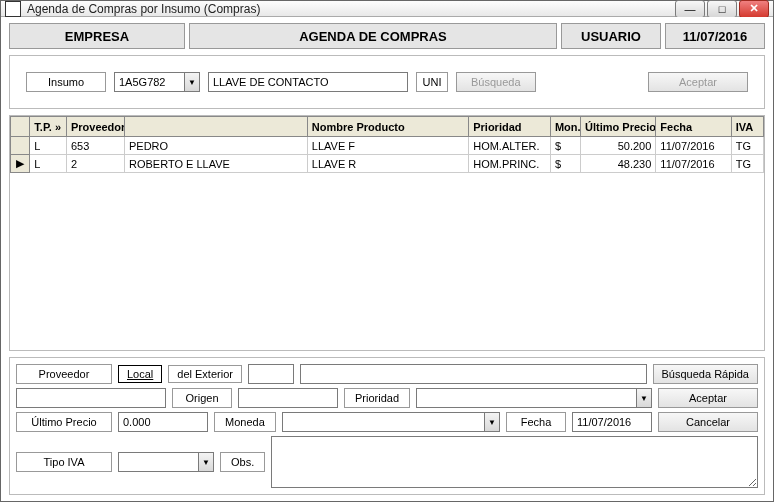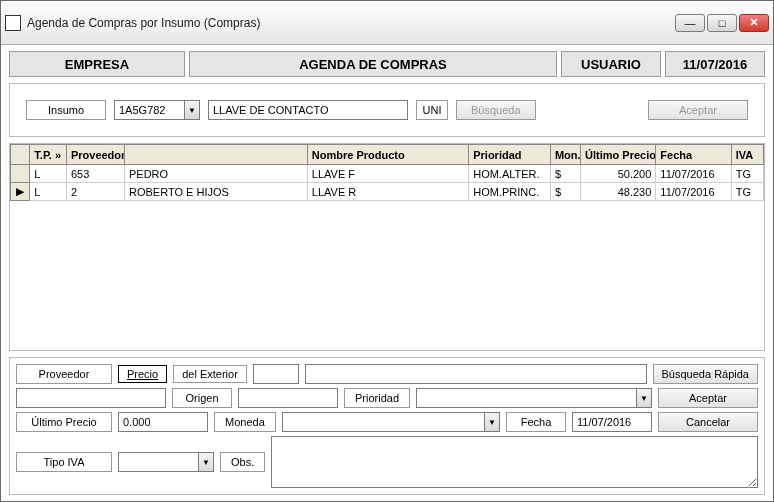--- a/index.html
+++ b/index.html
@@ -1,18 +1,18 @@
 <!DOCTYPE html>
 <html><head>
 <meta charset="utf-8">
 <style>
   * { box-sizing: border-box; margin: 0; padding: 0; font-family: "Segoe UI", Tahoma, Arial, sans-serif; font-size: 11px; }
   body { background: #fff; }
   .window { width: 774px; height: 502px; border: 1px solid #666; background: #f0f0f0; display: flex; flex-direction: column; }
-  .titlebar { height: 44px; background: linear-gradient(#fdfdfd, #e8e8e8); border-bottom: 1px solid #aaa; display: flex; align-items: center; padding: 0 4px; }
+  .titlebar { height: 16px; background: linear-gradient(#fdfdfd, #e8e8e8); border-bottom: 1px solid #aaa; display: flex; align-items: center; padding: 0 4px; }
   .titlebar .winicon { width: 16px; height: 16px; border: 1px solid #333; background: #fff; margin-right: 6px; display: inline-block; }
   .titlebar .title { flex: 1; color: #222; font-size: 12px; }
   .winbtns { display: flex; gap: 2px; }
   .winbtn { width: 30px; height: 18px; border: 1px solid #7a7a7a; border-radius: 3px; display: flex; align-items: center; justify-content: center; cursor: default; font-size: 10px; }
   .min { background: linear-gradient(#f7f7f7,#d7d7d7); }
   .max { background: linear-gradient(#f7f7f7,#d7d7d7); }
   .close { background: linear-gradient(#f08080,#d43a2f); color: #fff; border-color: #a02a20;}
   .close span { font-weight: bold; }
   .content { flex:1; background: #fff; padding: 6px 8px; display:flex; flex-direction:column; gap:6px; overflow:hidden;}
   .headerrow { display:flex; gap:4px; }
@@ -128,36 +128,36 @@
               <td>HOM.ALTER.</td>
               <td>$</td>
               <td class="num">50.200</td>
               <td>11/07/2016</td>
               <td>TG</td>
             </tr>
             <tr>
               <td class="rowhdr">▶</td>
               <td>L</td>
               <td>2</td>
-              <td>ROBERTO E HIJOS</td>
+              <td>ROBERTO E LLAVE</td>
               <td>LLAVE R</td>
               <td>HOM.PRINC.</td>
               <td>$</td>
               <td class="num">48.230</td>
               <td>11/07/2016</td>
               <td>TG</td>
             </tr>
           </tbody>
       </table>
     </div>
 
     <div class="bottompanel">
       <div class="brow">
         <div class="labelbox">Proveedor</div>
-        <div class="smallbtn">Precio</div>
+        <div class="smallbtn">Local</div>
         <div class="smallbtn" style="text-decoration:none;border:1px solid #999">del Exterior</div>
         <input class="txt" style="width: 46px;">
         <input class="txt" style="flex: 1 1 0%;">
         <div class="widebtn">Búsqueda Rápida</div>
       </div>
       <div class="brow">
         <input class="txt" style="width: 150px;">
         <div class="labelbox" style="min-width:60px">Origen</div>
         <input class="txt" style="width: 100px;">
         <div class="labelbox" style="min-width:60px">Prioridad</div>

